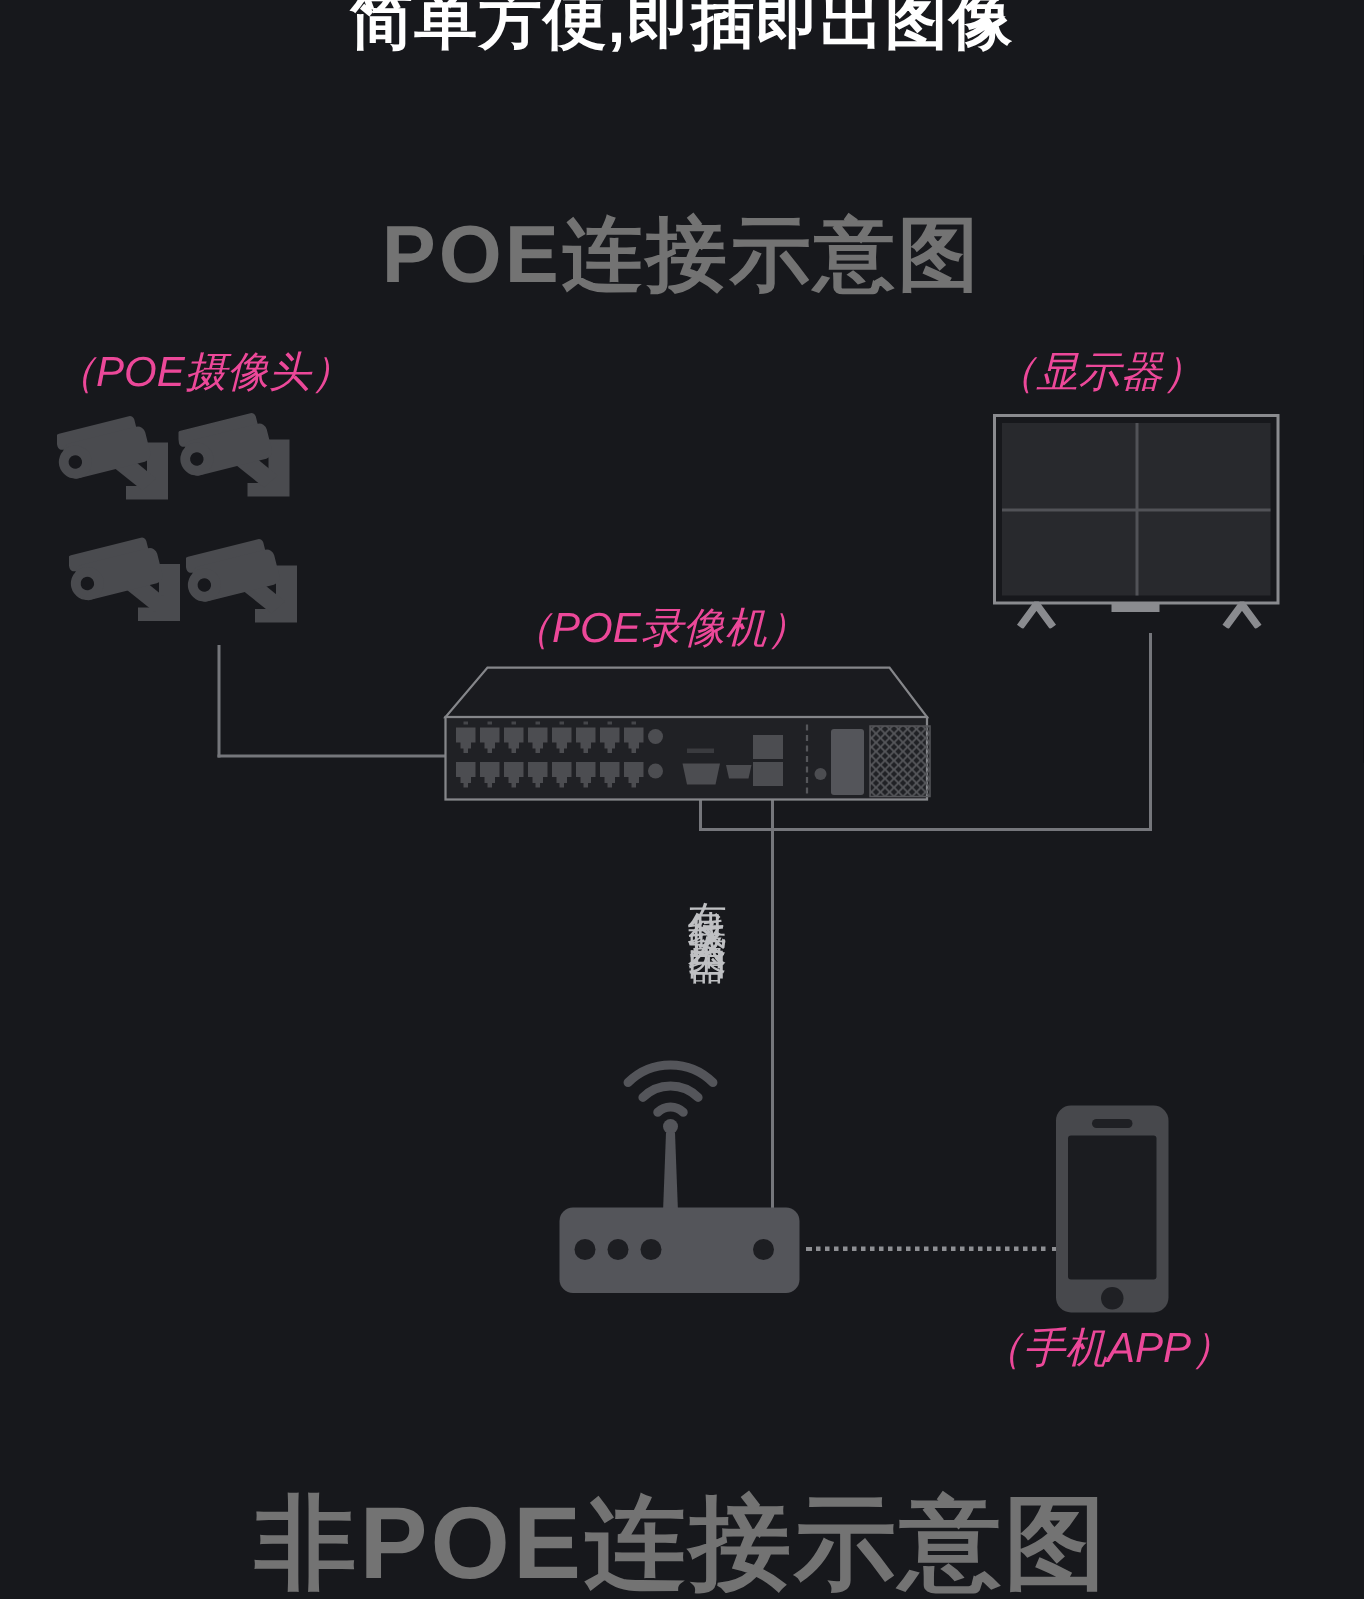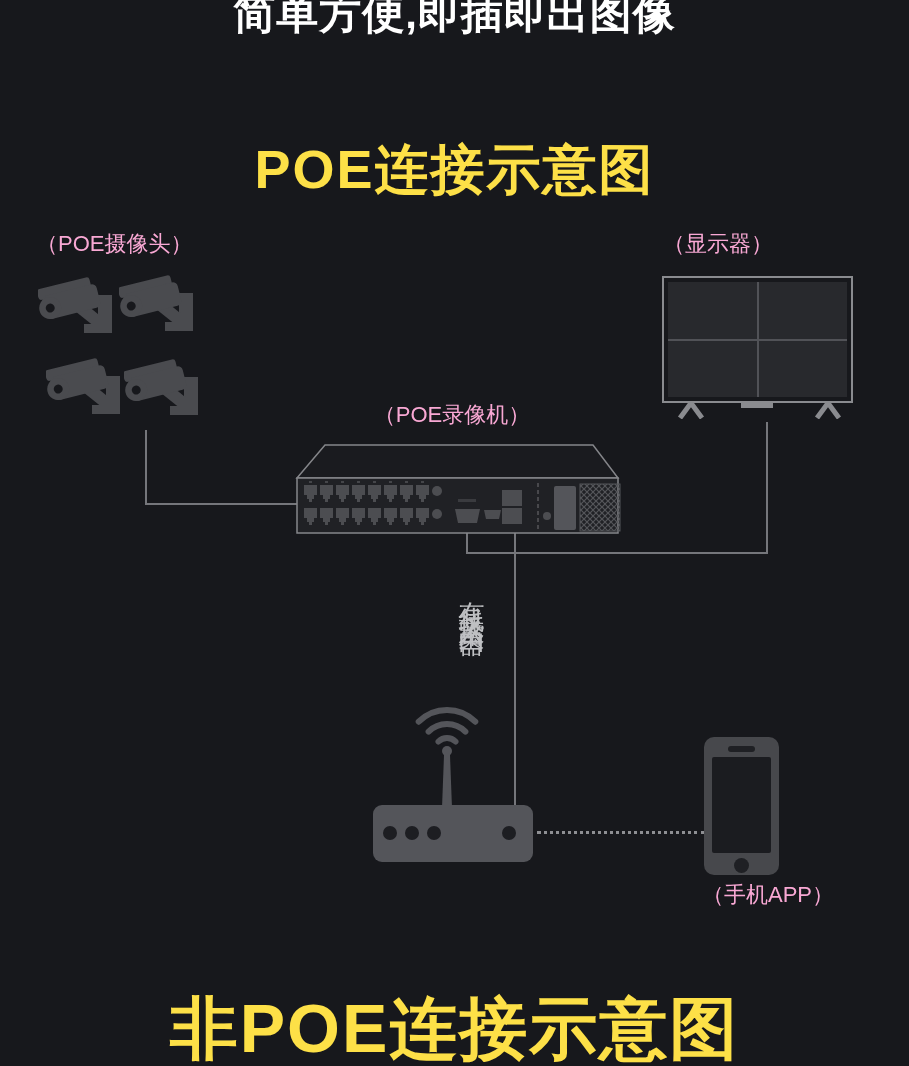--- a/index.html
+++ b/index.html
@@ -10,31 +10,31 @@
     font-family:"Liberation Sans", sans-serif;
     margin:0 auto;
   }
   
   .top-banner {
     position:absolute; top:-14px; left:0; width:100%;
     text-align:center; color:#ffffff; font-size:42px; font-weight:bold;
     letter-spacing:1px; white-space:nowrap;
   }
   .title { position:absolute; left:0; width:100%; text-align:center;
-    color:#fde047; font-weight:bold; white-space:nowrap; }
+    color:#737373; font-weight:bold; white-space:nowrap; }
   .title-poe    { top:134px; font-size:54px; letter-spacing:2px; }
   .title-nonpoe { top:984px; font-size:68px; letter-spacing:2px; }
 
   
-  .dev-label { position:absolute; color:#f9a8d4; font-size:22px; white-space:nowrap; }
+  .dev-label { position:absolute; color:#ec4899; font-size:28px; white-space:nowrap;font-style:italic; }
   .lbl-cameras { left:36px;  top:229px; }
   .lbl-monitor { left:663px; top:229px; width:191px; text-align:left; }
-  .lbl-nvr     { left:340px; top:400px; width:224px; text-align:center; }
+  .lbl-nvr     { left:340px; top:400px; width:224px; text-align:left; }
   .lbl-router  { left:233px; top:817px; }
-  .lbl-phone   { left:654px; top:880px; width:180px; text-align:right; }
+  .lbl-phone   { left:654px; top:880px; width:180px; text-align:left; }
 
   .wired-note {
     position:absolute; left:455px; top:581px; height:232px;
     writing-mode:vertical-lr; text-orientation:upright;
     color:#bfc0c3; font-size:26px; letter-spacing:5px; white-space:nowrap;
   }
 
   
   .cline { position:absolute; background:#75767b; }
   .cam-line-v    { left:145px; top:430px; width:2px;  height:75px; }

